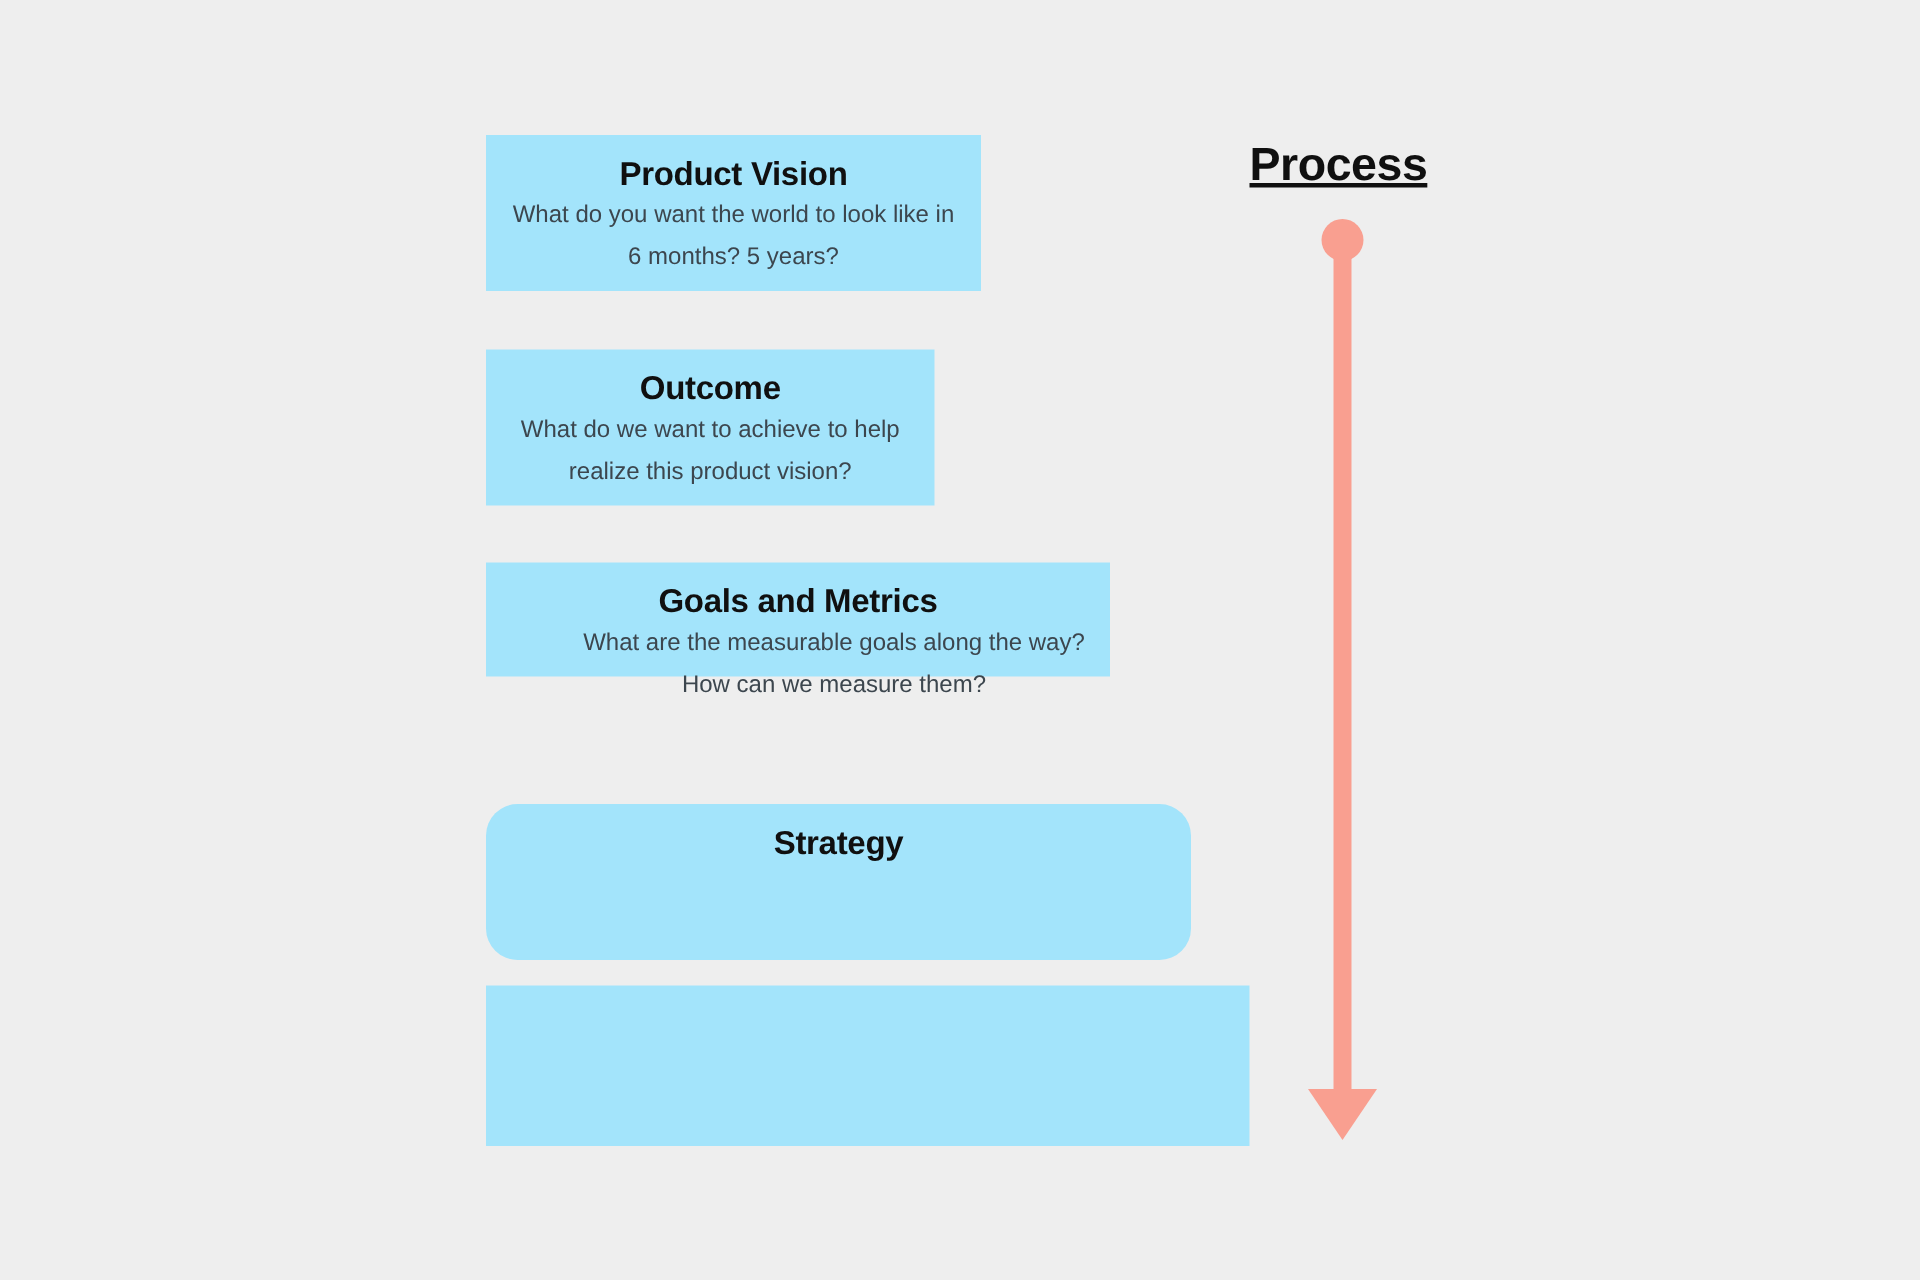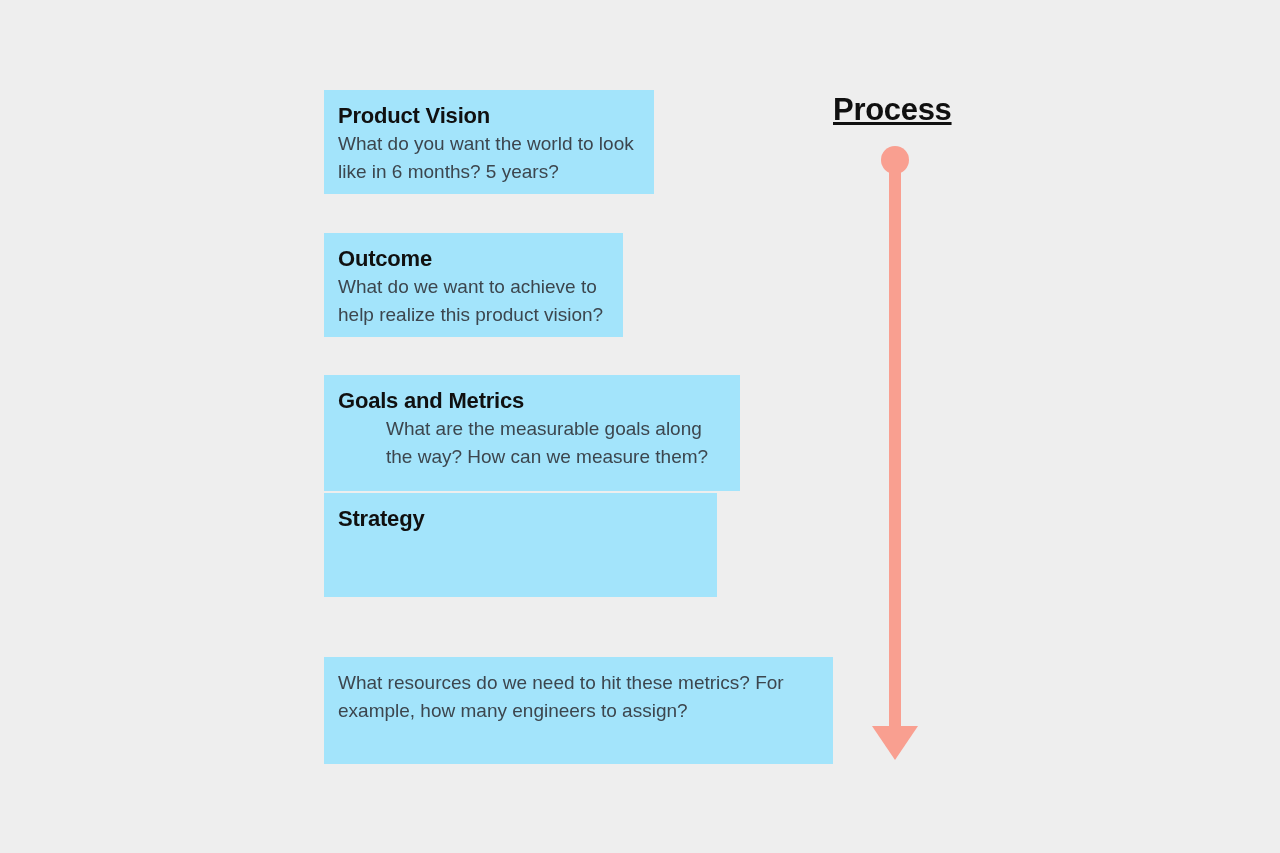--- a/index.html
+++ b/index.html
@@ -11,44 +11,45 @@
   }
   * { margin: 0; padding: 0; box-sizing: border-box; }
   html, body { background: var(--bg); }
   .canvas {
     position: relative;
     width: 1280px;
     height: 853px;
     background: var(--bg);
     font-family: "Liberation Sans", sans-serif;
     overflow: hidden;
+    text-align: center;
   }
   .card {
     position: absolute;
     left: 324px;
     background: var(--card-bg);
     padding: 12px 14px 12px 14px;
   }
   .card h3 {
     font-size: 22px;
     line-height: 28px;
     font-weight: 800;
     letter-spacing: -0.2px;
     color: var(--title-text);
   }
   .card p {
-    font-size: 19px;
+    font-size: 16px;
     line-height: 28px;
     font-weight: 400;
     color: var(--body-text);
   }
   .card-1 { top: 90px;  width: 330px; height: 104px; }
   .card-2 { top: 233px; width: 299px; height: 104px; }
-  .card-3 { top: 375px; width: 416px; height: 116px; }
-  .card-4 { top: 493px; width: 393px; height: 104px; }
+  .card-3 { top: 375px; width: 416px; height: 76px; }
+  .card-4 { top: 536px; width: 470px; height: 104px; border-radius: 21px; }
   .card-5 { top: 657px; width: 509px; height: 107px; }
   .card-1 p { max-width: 305px; }
   .card-2 p { max-width: 350px; }
   .card-3 p { max-width: 392px; margin-left: 48px; }
   .card-4 p { max-width: 395px; }
   .card-5 p { max-width: 485px; }
 
   .process-title {
     position: absolute;
     left: 833px;
@@ -114,21 +115,20 @@
   <div class="card card-3">
     <h3>Goals and Metrics</h3>
     <p>What are the measurable goals along the way? How can we measure them?</p>
   </div>
 
   <div class="card card-4">
     <h3>Strategy</h3>
   </div>
 
   <div class="card card-5">
-    <p>What resources do we need to hit these metrics? For example, how many engineers to assign?</p>
   </div>
 
   <div class="process-title">Process</div>
 
   <div class="arrow">
     <div class="dot"></div>
     <div class="stem"></div>
     <div class="head"></div>
   </div>
 

